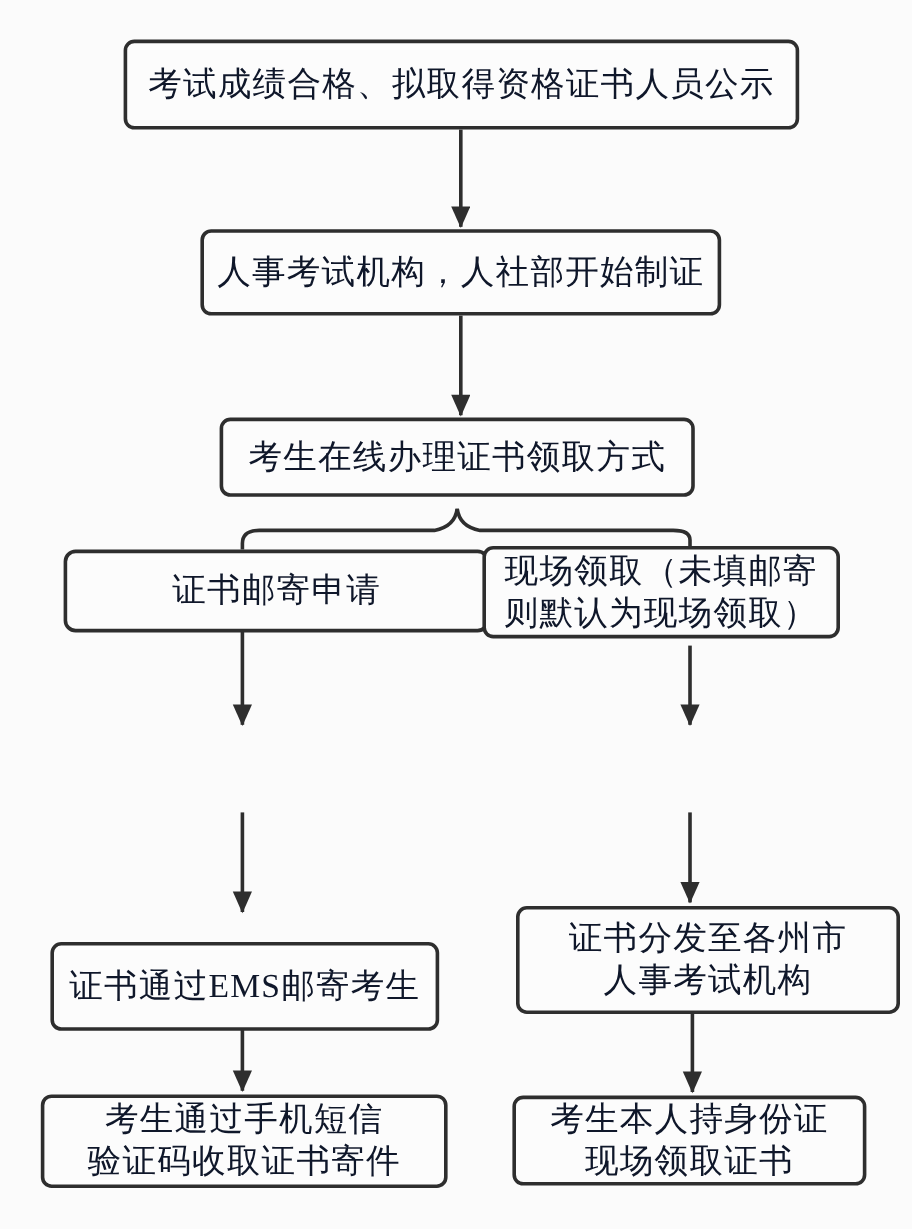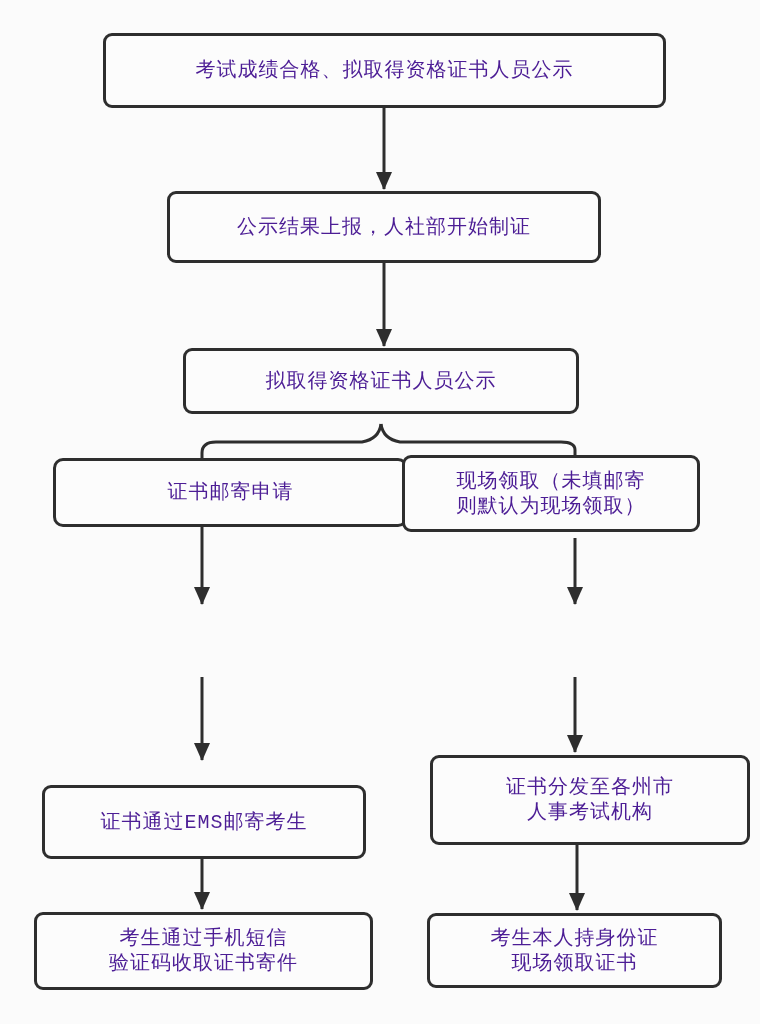--- a/index.html
+++ b/index.html
@@ -27,26 +27,25 @@
     box-sizing: border-box;
     background: #fcfcfc;
     border: 3px solid #2e2e2e;
     border-radius: 9px;
     display: flex;
     align-items: center;
     justify-content: center;
     text-align: center;
   }
   .node-label {
-    color: #4c1d95;
-    font-size: 20px;
+    color: #0f172a;
+    font-size: 28px;
     line-height: 1.25;
     white-space: pre-line;
     letter-spacing: 1px;
-    font-family: Liberation Mono, monospace;
   }
 </style>
 </head>
 <body>
 
 <div class="canvas">
 
   <svg class="connector-layer" viewBox="0 0 760 1024" xmlns="http://www.w3.org/2000/svg">
     <defs>
       <marker id="arrowhead" markerUnits="userSpaceOnUse" markerWidth="20" markerHeight="22" refX="8" refY="18" orient="auto-start-reverse">
@@ -75,25 +74,25 @@
     <line x1="202" y1="837" x2="202" y2="909" stroke="#2e2e2e" stroke-width="3" marker-end="url(#arrowhead2)"></line>
 
     <line x1="577" y1="845" x2="577" y2="910" stroke="#2e2e2e" stroke-width="3" marker-end="url(#arrowhead2)"></line>
   </svg>
 
   <div class="node" style="left:103px; top:33px; width:563px; height:75px;">
     <span class="node-label">考试成绩合格、拟取得资格证书人员公示</span>
   </div>
 
   <div class="node" style="left:167px; top:191px; width:434px; height:72px;">
-    <span class="node-label">公示结果上报，人社部开始制证</span>
+    <span class="node-label">人事考试机构，人社部开始制证</span>
   </div>
 
   <div class="node" style="left:183px; top:348px; width:396px; height:66px;">
-    <span class="node-label">拟取得资格证书人员公示</span>
+    <span class="node-label">考生在线办理证书领取方式</span>
   </div>
 
   <div class="node" style="left:53px; top:458px; width:355px; height:69px;border-radius:10px;">
     <span class="node-label">证书邮寄申请</span>
   </div>
 
   <div class="node" style="left:402px; top:455px; width:298px; height:77px;">
     <span class="node-label">现场领取（未填邮寄
 则默认为现场领取）</span>
   </div>

